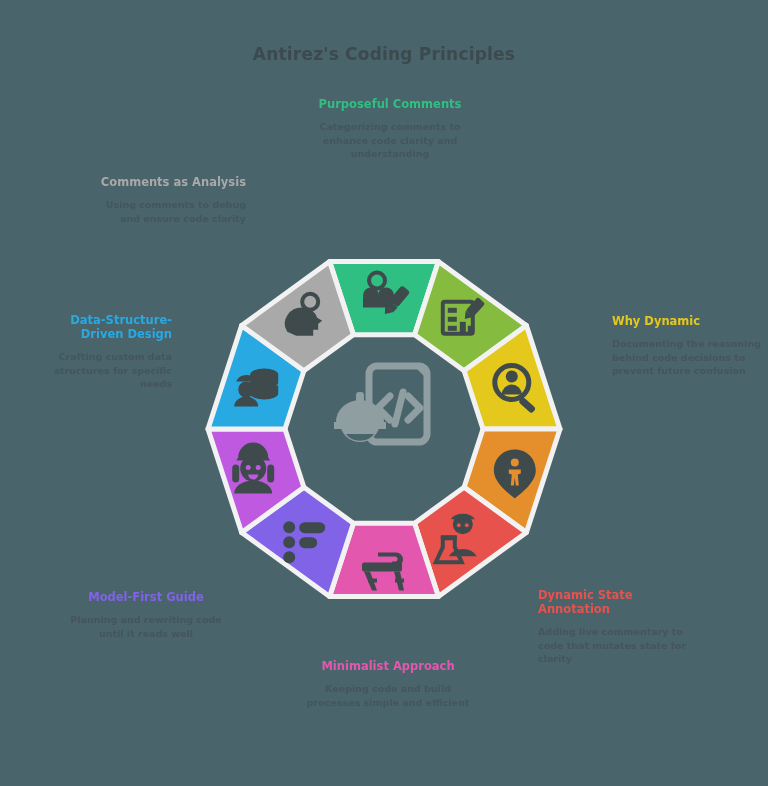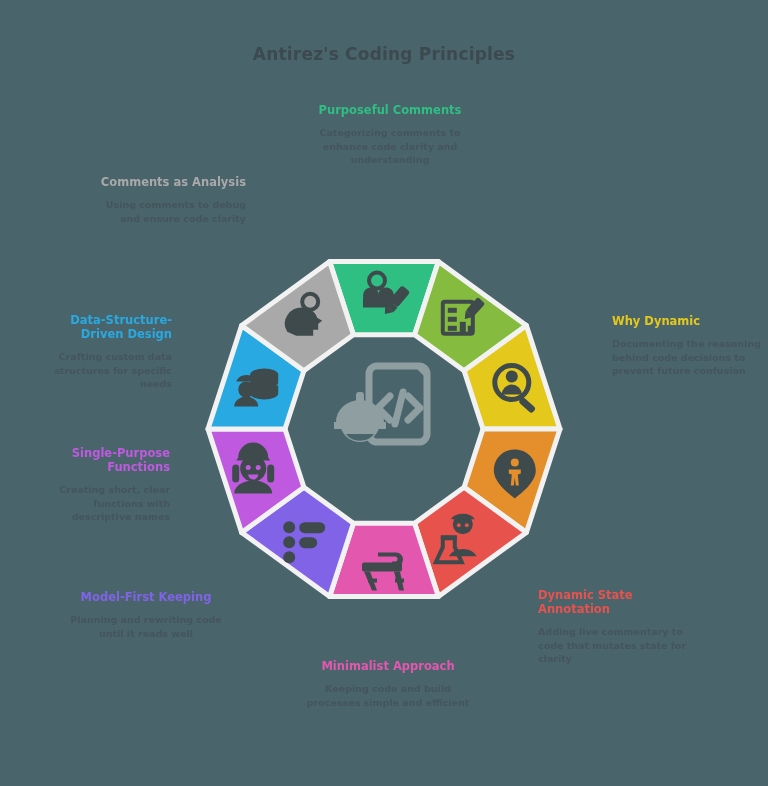--- a/index.html
+++ b/index.html
@@ -64,21 +64,21 @@
   .label .bd {
     font-size: 9.5px;
     font-weight: bold;
     line-height: 13.5px;
     color: #44555c;
   }
   .ta-c { text-align: center; }
   .ta-l { text-align: left; }
   .ta-r { text-align: right; }
 
-  .lbl-purposeful   { left: 306px; top: 103px;  width: 168px; }
+  .lbl-purposeful   { left: 306px; top: 97px;  width: 168px; }
   .lbl-design       { left: 528px; top: 176px; width: 166px; }
   .lbl-why          { left: 612px; top: 314px; width: 156px; }
   .lbl-guide        { left: 612px; top: 447px; width: 156px; }
   .lbl-dynamic      { left: 538px; top: 588px; width: 160px; }
   .lbl-minimalist   { left: 300px; top: 659px; width: 176px; }
   .lbl-model        { left: 60px;  top: 590px; width: 172px; }
   .lbl-single       { left: 40px;  top: 446px; width: 130px; }
   .lbl-data         { left: 36px;  top: 313px; width: 136px; }
   .lbl-analysis     { left: 100px; top: 175px; width: 146px; }
 </style>
@@ -233,28 +233,24 @@
     <div class="hd" style="color:#e357ae">Minimalist Approach</div>
     <div class="bd">Keeping code and build processes simple and efficient</div>
   </div>
 
   <div class="label lbl-dynamic ta-l">
     <div class="hd" style="color:#e8524d">Dynamic State Annotation</div>
     <div class="bd">Adding live commentary to code that mutates state for clarity</div>
   </div>
 
   <div class="label lbl-model ta-c">
-    <div class="hd" style="color:#8163e8">Model-First Keeping</div>
+    <div class="hd" style="color:#8163e8">Model-First Guide</div>
     <div class="bd">Planning and rewriting code until it reads well</div>
   </div>
 
-  <div class="label lbl-single ta-r">
-    <div class="hd" style="color:#bf5ae0">Single-Purpose Functions</div>
-    <div class="bd">Creating short, clear functions with descriptive names</div>
-  </div>
 
   <div class="label lbl-data ta-r">
     <div class="hd" style="color:#29a9e1">Data-Structure-Driven Design</div>
     <div class="bd">Crafting custom data structures for specific needs</div>
   </div>
 
   <div class="label lbl-analysis ta-r">
     <div class="hd" style="color:#a9a9a9">Comments as Analysis</div>
     <div class="bd">Using comments to debug and ensure code clarity</div>
   </div>

